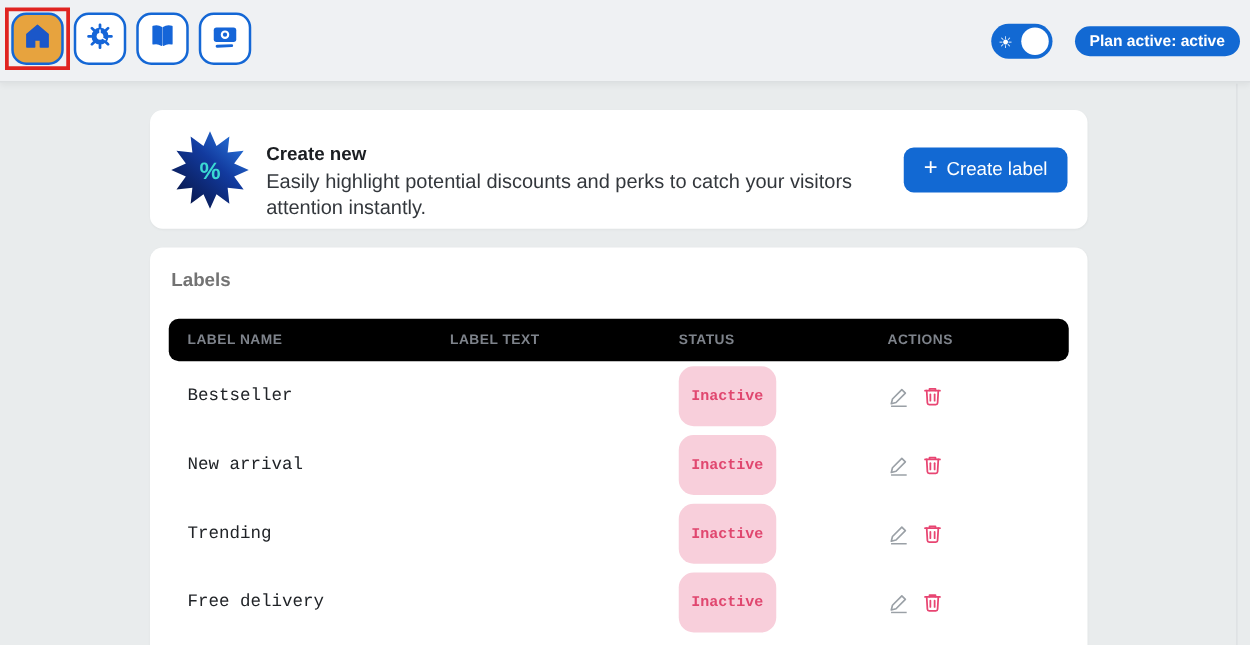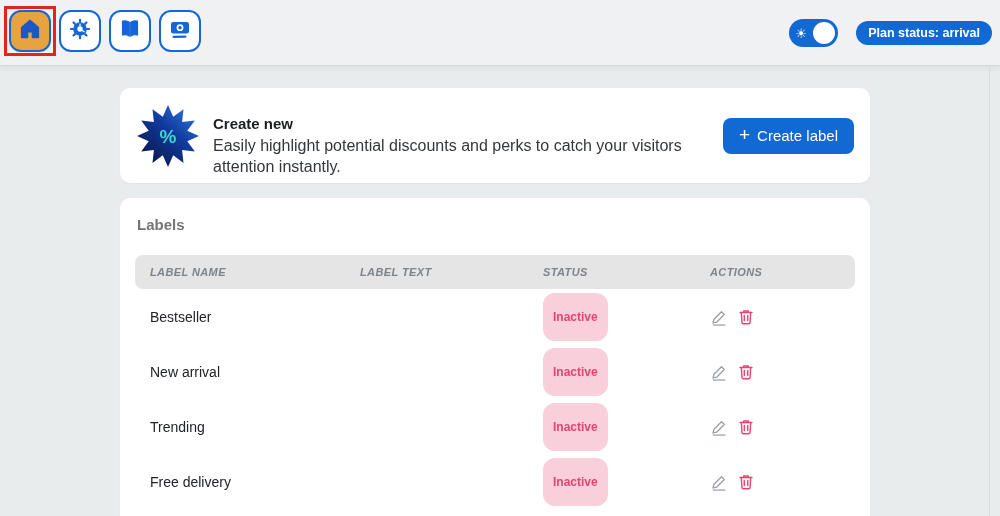--- a/index.html
+++ b/index.html
@@ -96,32 +96,32 @@
     position:absolute; left:120px; top:198px;
     width:750px; height:410px;
     background:#ffffff; border-radius:10px;
     box-shadow:0 1px 2px rgba(0,0,0,0.04);
     padding:16px 15px;
   }
   .labels-title { font-size:15px; font-weight:700; color:#737373; margin:2px 0 0 2px; }
 
   .tbl-head {
     margin-top:22px; height:34px;
-    background:#e5e5e5; border-radius:8px;
+    background:#000000; border-radius:8px;
     display:grid; grid-template-columns:210px 183px 167px 1fr;
-    align-items:center; padding:0 15px;font-style:italic;
+    align-items:center; padding:0 15px;
   }
   .tbl-head span {
     font-size:11px; font-weight:600; letter-spacing:0.4px;
     color:#7e838b; text-transform:uppercase;
   }
   .tbl-row {
     height:55px;
     display:grid; grid-template-columns:210px 183px 167px 1fr;
-    align-items:center; padding:0 15px;
+    align-items:center; padding:0 15px;font-family:Liberation Mono, monospace;
   }
   .cell-name { font-size:14px; color:#202327; }
   .cell-text { font-size:14px; color:#202327; }
   .status-badge {
     display:inline-block; justify-self:start;
     background:#f8cfdb; color:#e0476f;
     font-size:12px; font-weight:600;
     padding:17px 10px; border-radius:12px;
   }
   .actions { display:flex; gap:9px; align-items:center; }
@@ -190,21 +190,21 @@
         </svg>
       </span>
     </div>
   </div>
 
   <div class="topbar-right">
     <div class="theme-toggle">
       <span class="sun">☀</span>
       <span class="knob"></span>
     </div>
-    <div class="plan-badge">Plan status: arrival</div>
+    <div class="plan-badge">Plan active: active</div>
   </div>
 </div>
 
 <div class="create-card">
   <svg class="burst" viewBox="0 0 64 64">
     <defs>
       <linearGradient id="bg1" x1="1" y1="0" x2="0.1" y2="1">
         <stop offset="0" stop-color="#2f85ec"></stop>
         <stop offset="0.45" stop-color="#123a9e"></stop>
         <stop offset="1" stop-color="#07123f"></stop>

